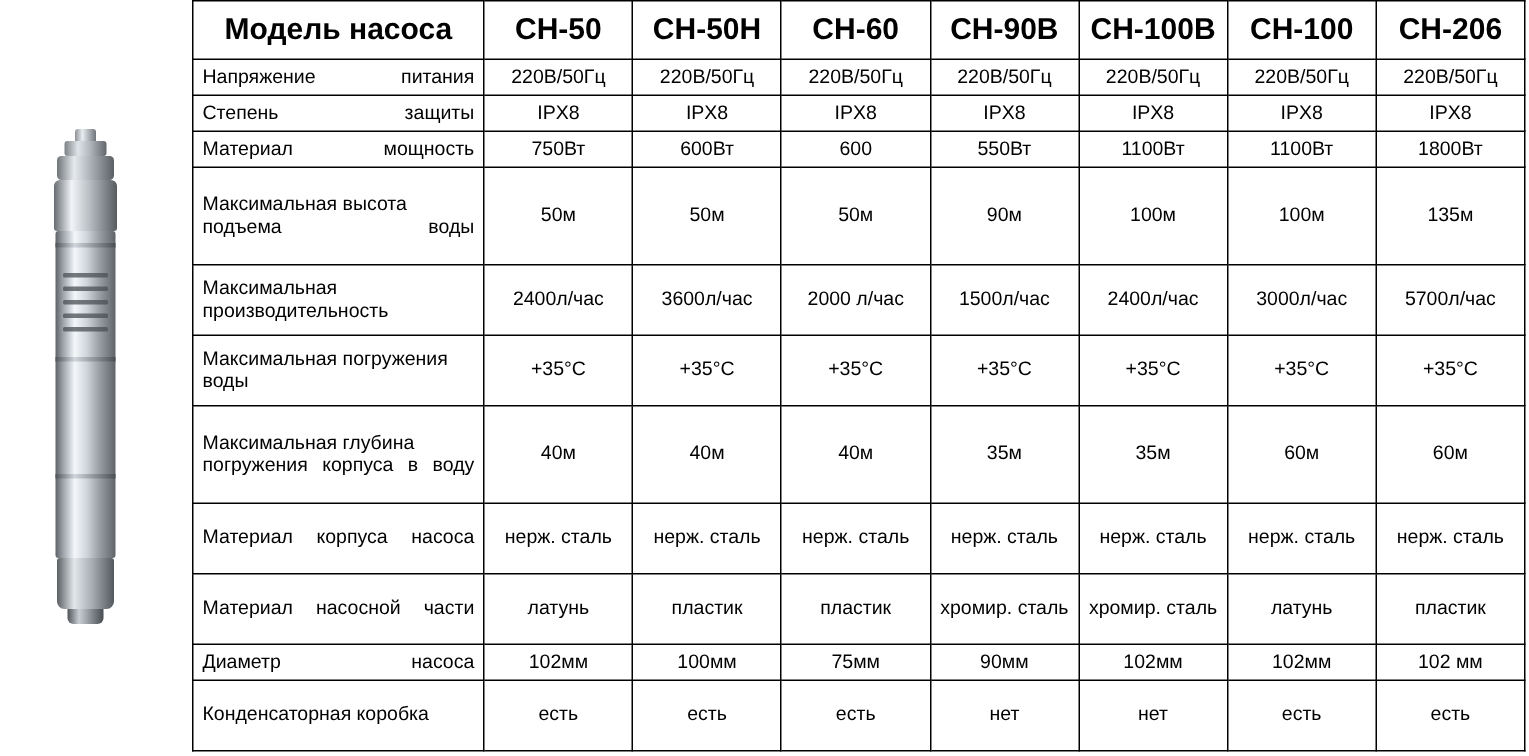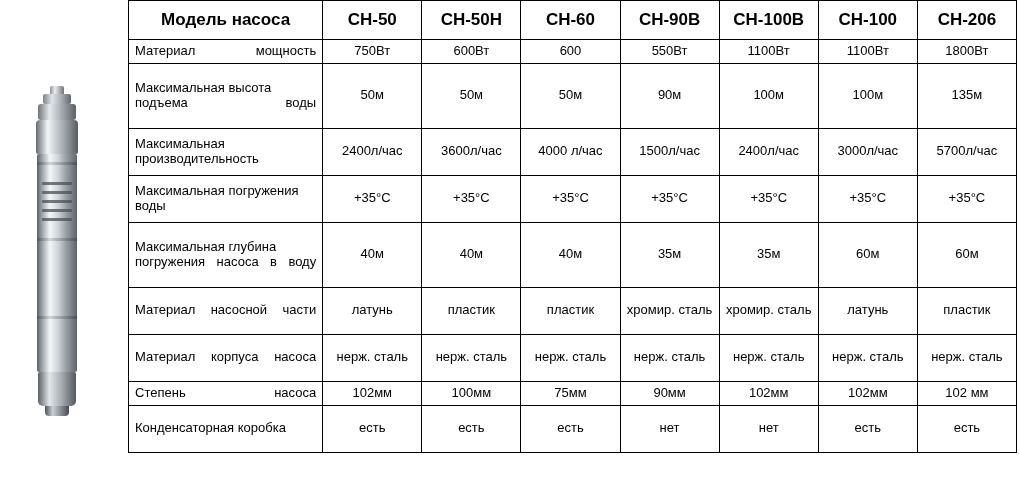--- a/index.html
+++ b/index.html
@@ -133,21 +133,21 @@
   }
   table.spec td, table.spec th {
     border: 1px solid #000000;
     padding: 4px 6px;
     vertical-align: middle;
     line-height: 1.15;
   }
   table.spec th {
     font-weight: bold;
     text-align: center;
-    font-size: 17px;
+    font-size: 20px;
     height: 30px;
   }
   th.rowhead-col {
     text-align: left;
     padding-left: 7px;
   }
   td.rowhead {
     text-align: left;
     font-size: 13px;
     text-align-last: justify;
@@ -210,21 +210,41 @@
           <th>СН-50Н</th>
           <th>СН-60</th>
           <th>СН-90В</th>
           <th>СН-100В</th>
           <th>СН-100</th>
           <th>СН-206</th>
         </tr>
       </thead>
       <tbody>
 
-
+        <tr>
+          <td class="rowhead">Напряжение питания</td>
+          <td class="val">220В/50Гц</td>
+          <td class="val">220В/50Гц</td>
+          <td class="val">220В/50Гц</td>
+          <td class="val">220В/50Гц</td>
+          <td class="val">220В/50Гц</td>
+          <td class="val">220В/50Гц</td>
+          <td class="val">220В/50Гц</td>
+        </tr>
+
+        <tr>
+          <td class="rowhead">Степень защиты</td>
+          <td class="val">IPX8</td>
+          <td class="val">IPX8</td>
+          <td class="val">IPX8</td>
+          <td class="val">IPX8</td>
+          <td class="val">IPX8</td>
+          <td class="val">IPX8</td>
+          <td class="val">IPX8</td>
+        </tr>
 
         <tr>
           <td class="rowhead">Материал мощность</td>
           <td class="val">750Вт</td>
           <td class="val">600Вт</td>
           <td class="val">600</td>
           <td class="val">550Вт</td>
           <td class="val">1100Вт</td>
           <td class="val">1100Вт</td>
           <td class="val">1800Вт</td>
@@ -238,74 +258,74 @@
           <td class="val">90м</td>
           <td class="val">100м</td>
           <td class="val">100м</td>
           <td class="val">135м</td>
         </tr>
 
         <tr>
           <td class="rowhead" style="height:38px">Максимальная производительность</td>
           <td class="val">2400л/час</td>
           <td class="val">3600л/час</td>
-          <td class="val">4000 л/час</td>
+          <td class="val">2000 л/час</td>
           <td class="val">1500л/час</td>
           <td class="val">2400л/час</td>
           <td class="val">3000л/час</td>
           <td class="val">5700л/час</td>
         </tr>
 
         <tr>
           <td class="rowhead" style="height:38px">Максимальная погружения воды</td>
           <td class="val">+35°С</td>
           <td class="val">+35°С</td>
           <td class="val">+35°С</td>
           <td class="val">+35°С</td>
           <td class="val">+35°С</td>
           <td class="val">+35°С</td>
           <td class="val">+35°С</td>
         </tr>
 
 
         <tr>
-          <td class="rowhead" style="height:56px">Максимальная глубина погружения насоса в воду</td>
+          <td class="rowhead" style="height:56px">Максимальная глубина погружения корпуса в воду</td>
           <td class="val">40м</td>
           <td class="val">40м</td>
           <td class="val">40м</td>
           <td class="val">35м</td>
           <td class="val">35м</td>
           <td class="val">60м</td>
           <td class="val">60м</td>
+        </tr>
+
+        <tr>
+          <td class="rowhead" style="height:38px">Материал корпуса насоса</td>
+          <td class="val">нерж. сталь</td>
+          <td class="val">нерж. сталь</td>
+          <td class="val">нерж. сталь</td>
+          <td class="val">нерж. сталь</td>
+          <td class="val">нерж. сталь</td>
+          <td class="val">нерж. сталь</td>
+          <td class="val">нерж. сталь</td>
         </tr>
 
         <tr>
           <td class="rowhead" style="height:38px">Материал насосной части</td>
           <td class="val">латунь</td>
           <td class="val">пластик</td>
           <td class="val">пластик</td>
           <td class="val">хромир. сталь</td>
           <td class="val">хромир. сталь</td>
           <td class="val">латунь</td>
           <td class="val">пластик</td>
         </tr>
 
         <tr>
-          <td class="rowhead" style="height:38px">Материал корпуса насоса</td>
-          <td class="val">нерж. сталь</td>
-          <td class="val">нерж. сталь</td>
-          <td class="val">нерж. сталь</td>
-          <td class="val">нерж. сталь</td>
-          <td class="val">нерж. сталь</td>
-          <td class="val">нерж. сталь</td>
-          <td class="val">нерж. сталь</td>
-        </tr>
-
-        <tr>
-          <td class="rowhead">Степень насоса</td>
+          <td class="rowhead">Диаметр насоса</td>
           <td class="val">102мм</td>
           <td class="val">100мм</td>
           <td class="val">75мм</td>
           <td class="val">90мм</td>
           <td class="val">102мм</td>
           <td class="val">102мм</td>
           <td class="val">102 мм</td>
         </tr>
 
         <tr>

